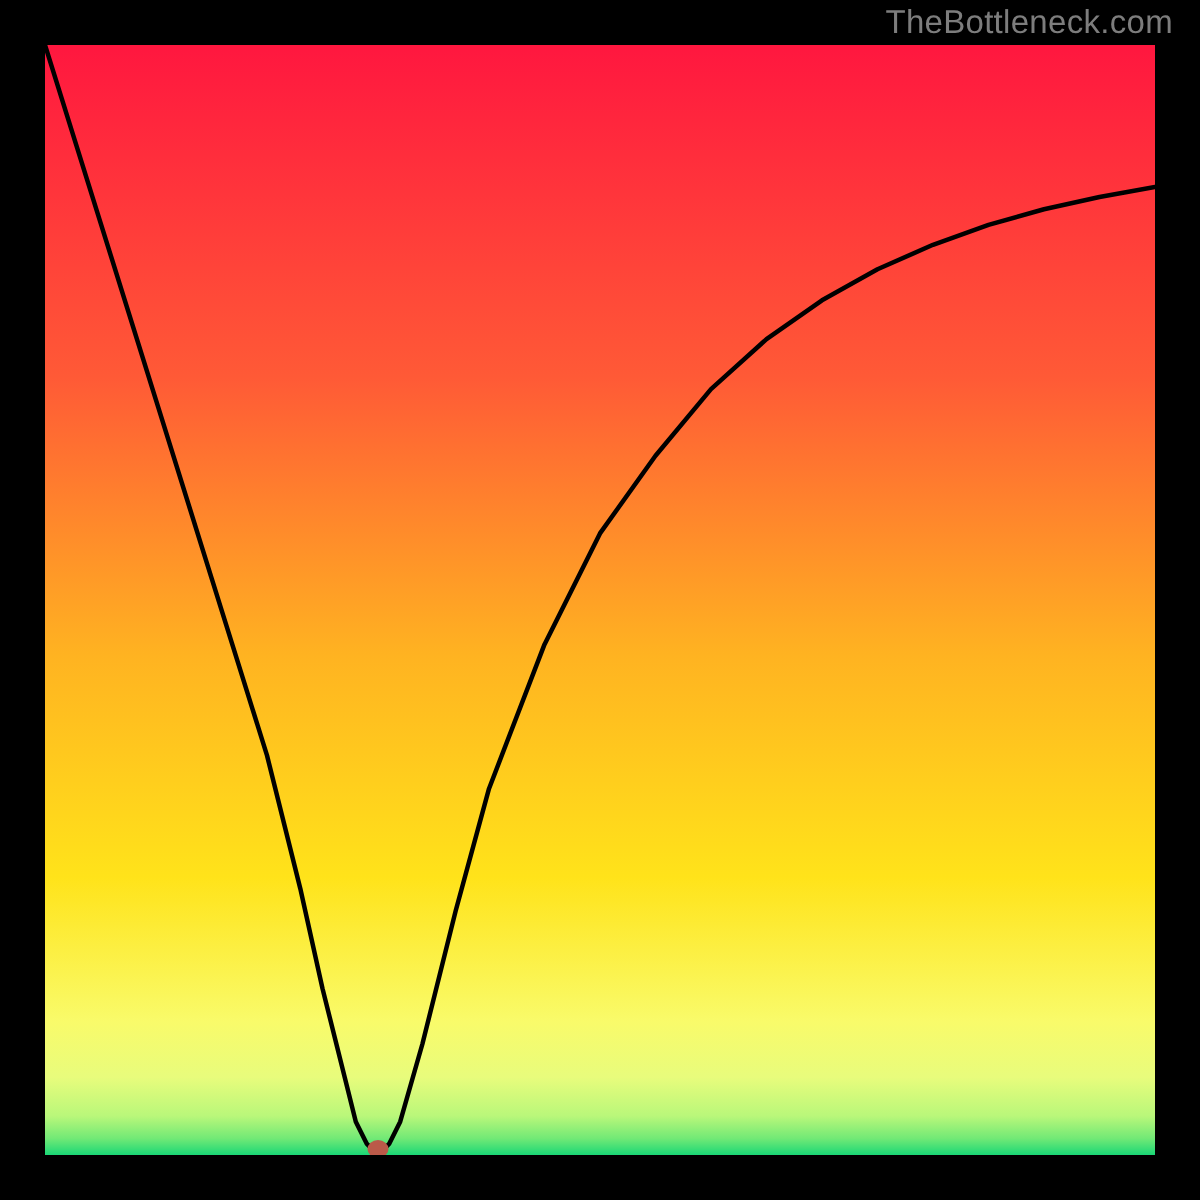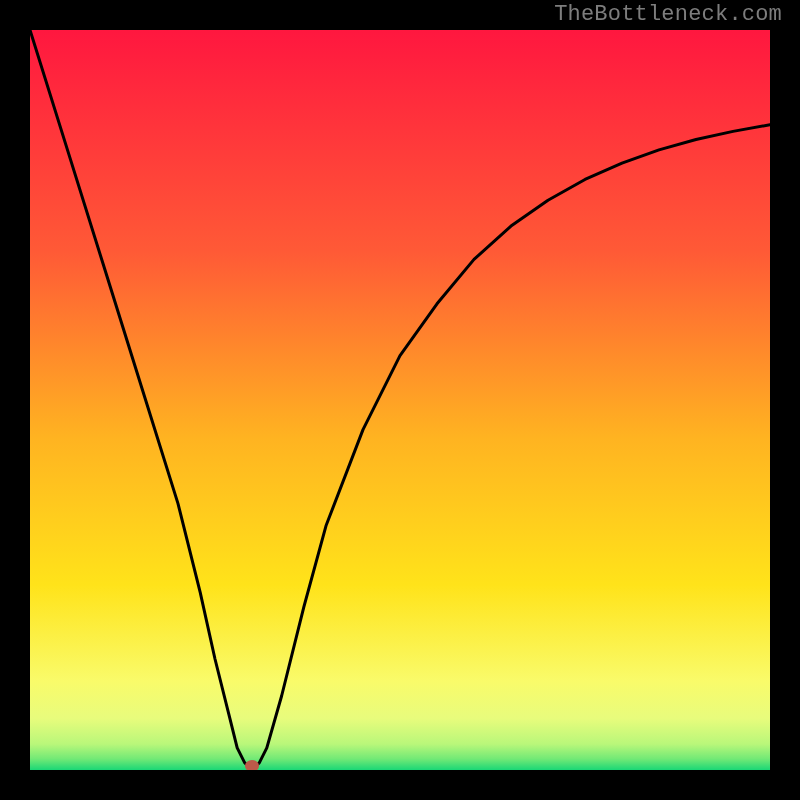--- a/index.html
+++ b/index.html
@@ -9,21 +9,20 @@
     height: 800px;
     background: #000;
     font-family: Arial, Helvetica, sans-serif;
     overflow: hidden;
   }
   .frame {
     position: relative;
     width: 800px;
     height: 648px;
     background: #000;
-    font-family: Liberation Mono, monospace;
   }
   .watermark {
     position: absolute;
     top: 2px;
     right: 18px;
     color: #7d7d7d;
     font-size: 22px;
     font-weight: 500;
     letter-spacing: 0.2px;
     z-index: 5;

